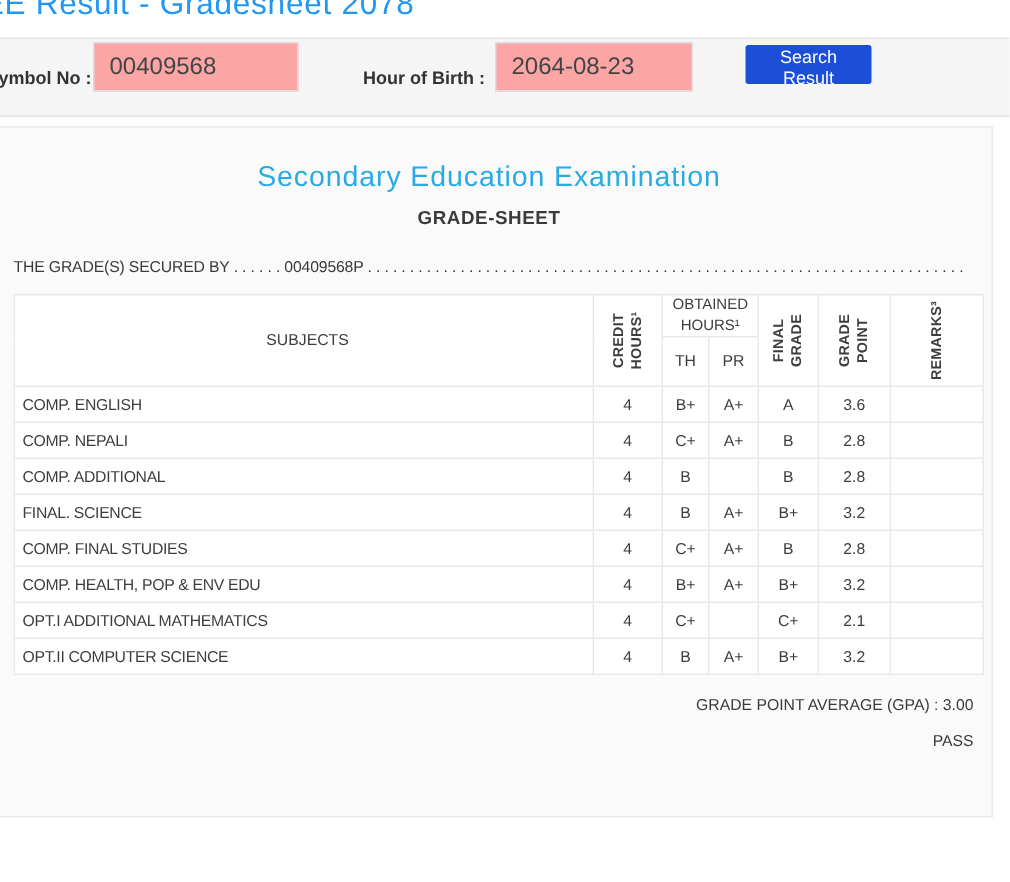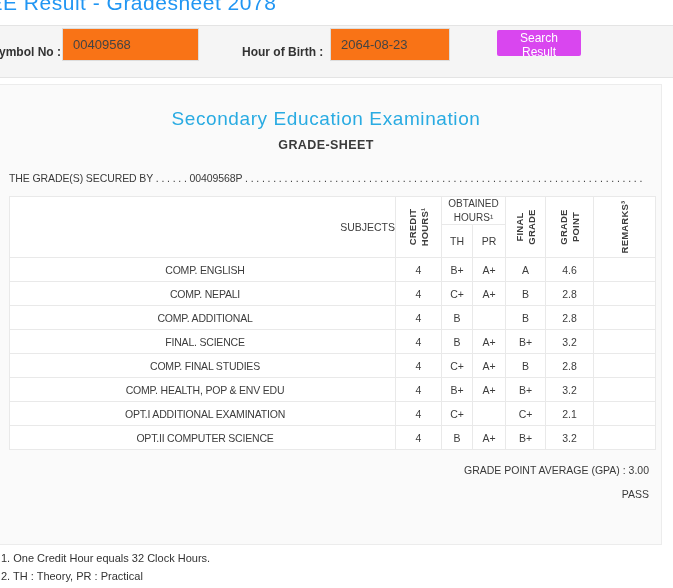--- a/index.html
+++ b/index.html
@@ -13,54 +13,54 @@
 
   
   .form-bar{position:absolute;left:-10px;top:25px;width:692px;height:53px;
             background:#f5f5f5;border-top:1px solid #e4e4e4;border-bottom:1px solid #e4e4e4;
             box-sizing:border-box}
   .form-bar .lbl{position:absolute;font-size:12px;font-weight:bold;color:#333;
                  top:19px;white-space:nowrap}
   .lbl-symbol{left:1px}
   .lbl-dob{left:252px}
   .form-input{position:absolute;top:2px;height:33px;box-sizing:border-box;
-              border:1px solid #ddd;background:#f97316;padding:0 10px;font-size:13px;
+              border:1px solid #ddd;background:#fca5a5;padding:0 10px;font-size:16px;
               color:#444;font-family:"Liberation Sans",sans-serif}
   .input-symbol{left:72px;width:137px}
-  .input-dob{left:340px;width:120px}
+  .input-dob{left:340px;width:132px}
   .search-btn{position:absolute;left:507px;top:4px;width:84px;height:26px;
-              background:#d946ef;color:#fff;border:none;border-radius:2px;
+              background:#1d4ed8;color:#fff;border:none;border-radius:2px;
               font-size:12px;font-family:"Liberation Sans",sans-serif;cursor:pointer}
 
   
   .panel{position:absolute;left:-10px;top:84px;width:672px;height:461px;
          background:#fafafa;border:1px solid #ececec;box-sizing:border-box}
   .sheet-heading{margin-top:23px;text-align:center;font-size:19px;color:#29abe2;
                  letter-spacing:.6px;font-weight:400}
   .sheet-subheading{margin-top:8px;text-align:center;font-size:12.5px;font-weight:bold;
                     color:#3a3a3a;letter-spacing:.4px}
   .dotted-lines{margin:15px 8px 0 18px}
   .dotted-line{font-size:10.5px;color:#3a3a3a;white-space:nowrap;overflow:hidden;
                height:23px;line-height:23px;width:636px;letter-spacing:-.1px}
 
   
   .grade-table{margin:6px 0 0 18px;border-collapse:collapse;table-layout:fixed;
                width:646px;background:#fff}
   .grade-table th,.grade-table td{border:1px solid #e9e9e9;padding:0;
                font-size:10.5px;color:#3d3d3d;text-align:center;font-weight:normal}
-  th.subjects-h{text-align:right;padding-left:5px}
+  th.subjects-h{text-align:center;padding-left:5px}
   .hdr-top{height:28px}
   .hdr-bottom{height:33px}
   .obtained{white-space:pre-line;line-height:1.35;font-size:10px}
   .vcell{position:relative}
   .vtext{position:absolute;top:50%;left:50%;transform:translate(-50%,-50%) rotate(-90deg);
          white-space:pre-line;font-weight:bold;font-size:9.5px;line-height:1.25;
          color:#3d3d3d;text-align:center;letter-spacing:.2px}
   .grade-table td{height:23px}
-  td.subject-cell{text-align:center;padding-left:5px;letter-spacing:-.2px}
+  td.subject-cell{text-align:left;padding-left:5px;letter-spacing:-.2px}
 
   .gpa-line{margin:14px 12px 0 0;text-align:right;font-size:10.5px;color:#3a3a3a}
   .pass-line{margin:12px 12px 0 0;text-align:right;font-size:10.5px;color:#3a3a3a}
 
   .footnotes{position:absolute;left:1px;top:549px;font-size:11px;color:#333;line-height:18px}
 </style>
 </head>
 <body>
 
 <div class="viewport">
@@ -119,21 +119,21 @@
           <th>PR</th>
         </tr>
       </thead>
       <tbody>
         <tr>
           <td class="subject-cell">COMP. ENGLISH</td>
           <td>4</td>
           <td>B+</td>
           <td>A+</td>
           <td>A</td>
-          <td>4.6</td>
+          <td>3.6</td>
           <td></td>
         </tr>
         <tr>
           <td class="subject-cell">COMP. NEPALI</td>
           <td>4</td>
           <td>C+</td>
           <td>A+</td>
           <td>B</td>
           <td>2.8</td>
           <td></td>
@@ -168,21 +168,21 @@
         <tr>
           <td class="subject-cell">COMP. HEALTH, POP &amp; ENV EDU</td>
           <td>4</td>
           <td>B+</td>
           <td>A+</td>
           <td>B+</td>
           <td>3.2</td>
           <td></td>
         </tr>
         <tr>
-          <td class="subject-cell">OPT.I ADDITIONAL EXAMINATION</td>
+          <td class="subject-cell">OPT.I ADDITIONAL MATHEMATICS</td>
           <td>4</td>
           <td>C+</td>
           <td></td>
           <td>C+</td>
           <td>2.1</td>
           <td></td>
         </tr>
         <tr>
           <td class="subject-cell">OPT.II COMPUTER SCIENCE</td>
           <td>4</td>
@@ -192,18 +192,14 @@
           <td>3.2</td>
           <td></td>
         </tr>
       </tbody>
     </table>
 
     <div class="gpa-line">GRADE POINT AVERAGE (GPA) : 3.00</div>
     <div class="pass-line">PASS</div>
   </div>
 
-  <div class="footnotes">
-    <div>1. One Credit Hour equals 32 Clock Hours.</div>
-    <div>2. TH : Theory, PR : Practical</div>
-  </div>
 
 </div>
 
 </body></html>

